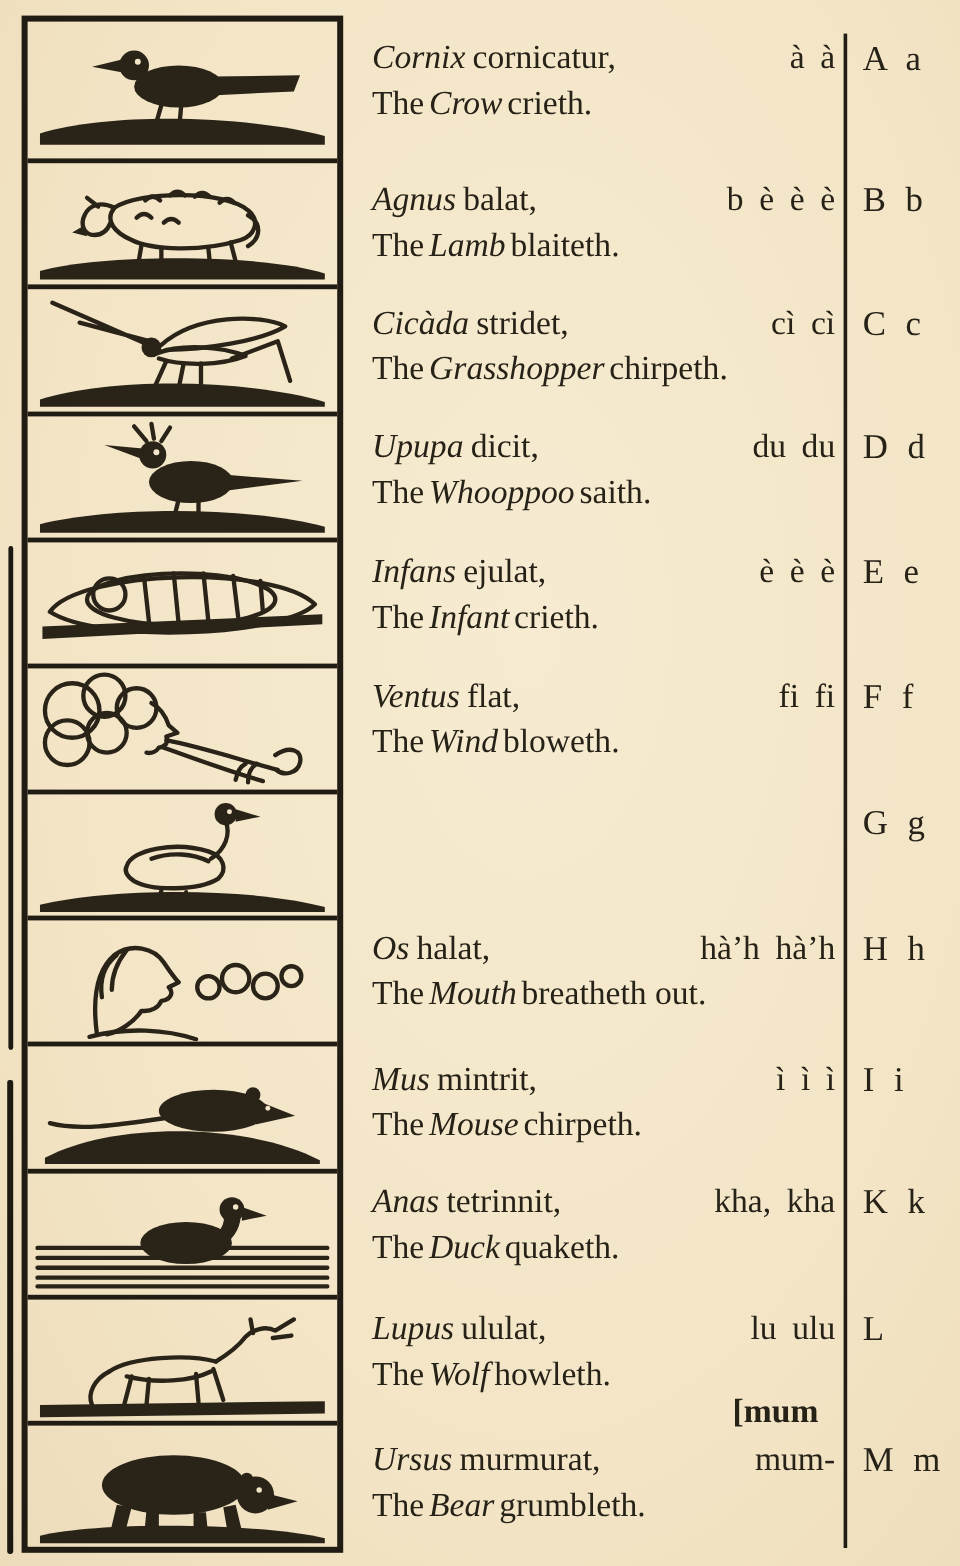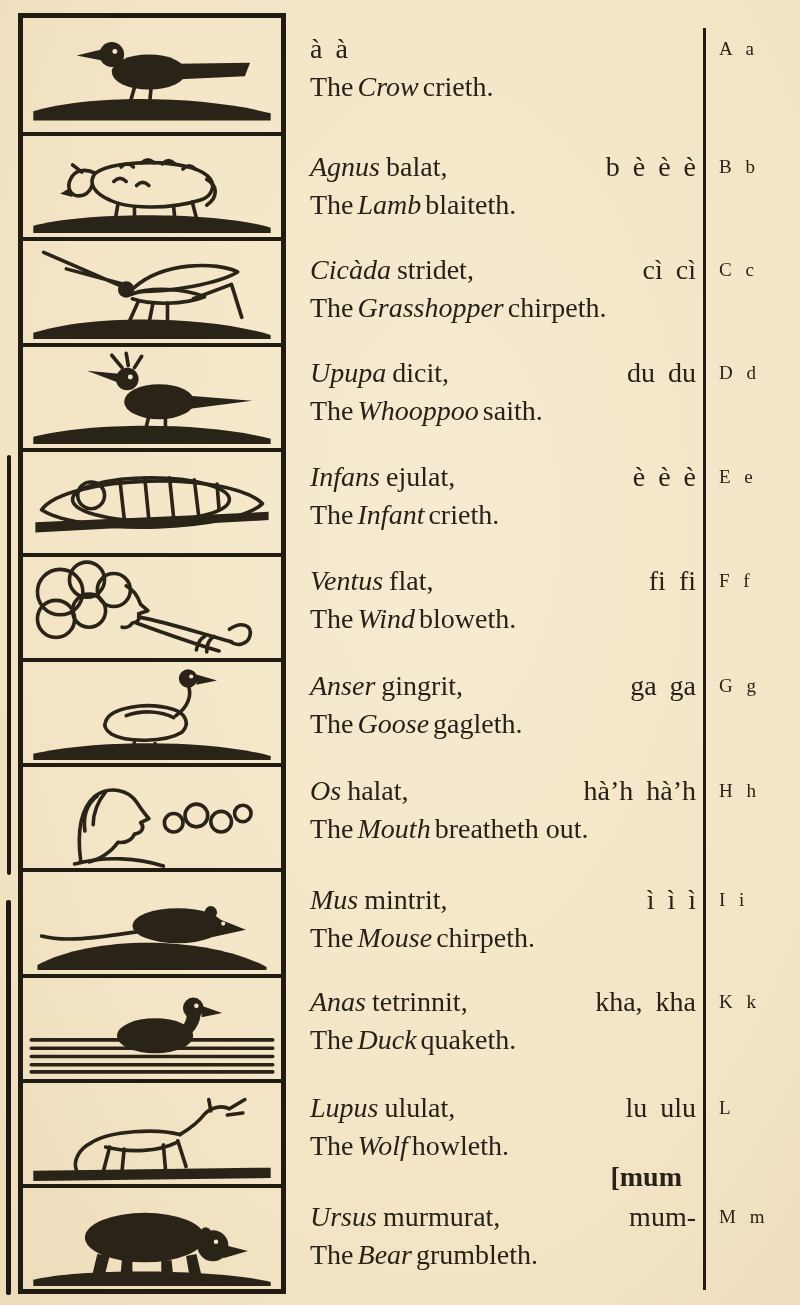--- a/index.html
+++ b/index.html
@@ -24,21 +24,21 @@
   .row{position:absolute;left:310px;width:386px;font-size:28px;line-height:38px;}
   .l1{display:flex;justify-content:space-between;align-items:baseline;}
   .latin i{margin-right:6px;}
   .sound{word-spacing:6px;white-space:nowrap;}
   .l2 i{margin:16px 4px;}
   .overflow-syll{position:absolute;left:310px;width:386px;text-align:right;
      font-size:28px;line-height:34px;padding-right:14px;box-sizing:border-box;font-weight:bold;}
   
   #column-rule{position:absolute;left:703px;top:28px;width:2.5px;height:1262px;
      background:#211c14;}
-  .letter{position:absolute;left:719px;width:80px;font-size:19px;line-height:38px;
+  .letter{position:absolute;left:719px;width:80px;font-size:29px;line-height:38px;
      word-spacing:9px;white-space:nowrap;}
 </style>
 </head>
 <body>
 
 <div id="page">
 
   <div id="woodcut-panel">
 
     <div class="cell">
@@ -190,20 +190,21 @@
         <circle cx="187" cy="52" r="2.2" fill="#f4e7c9"></circle>
       </svg>
     </div>
   </div>
 
   <div class="gutter-mark" style="left:7px;top:455px;width:4px;height:420px;"></div>
   <div class="gutter-mark" style="left:6px;top:900px;width:5px;height:395px;"></div>
 
   <div class="row" style="top:30px">
     <div class="l1">
+        <span class="latin"><i>Cornix</i><span>cornicatur,</span></span>
         <span class="sound">à à</span>
       </div>
     <div class="l2"><span>The</span><i>Crow</i><span>crieth.</span></div>
   </div>
 
   <div class="row" style="top:251px">
     <div class="l1">
         <span class="latin"><i>Cicàda</i><span>stridet,</span></span>
         <span class="sound">cì cì</span>
       </div>
@@ -235,27 +236,20 @@
   </div>
 
   <div class="row" style="top:562px">
     <div class="l1">
         <span class="latin"><i>Ventus</i><span>flat,</span></span>
         <span class="sound">fi fi</span>
       </div>
     <div class="l2"><span>The</span><i>Wind</i><span>bloweth.</span></div>
   </div>
 
-  <div class="row" style="top:667px">
-    <div class="l1">
-        <span class="latin"><i>Anser</i><span>gingrit,</span></span>
-        <span class="sound">ga ga</span>
-      </div>
-    <div class="l2"><span>The</span><i>Goose</i><span>gagleth.</span></div>
-  </div>
 
   <div class="row" style="top:772px">
     <div class="l1">
         <span class="latin"><i>Os</i><span>halat,</span></span>
         <span class="sound">hà’h hà’h</span>
       </div>
     <div class="l2"><span>The</span><i>Mouth</i><span>breatheth out.</span></div>
   </div>
 
   <div class="row" style="top:881px">

